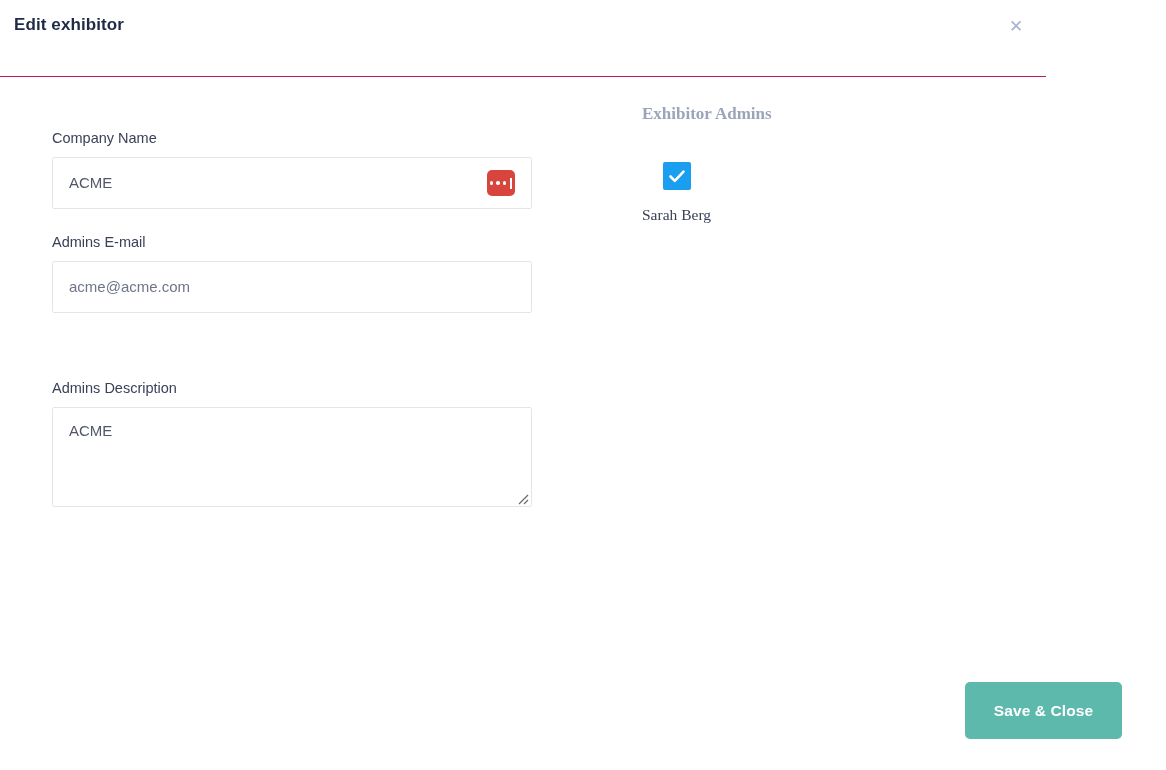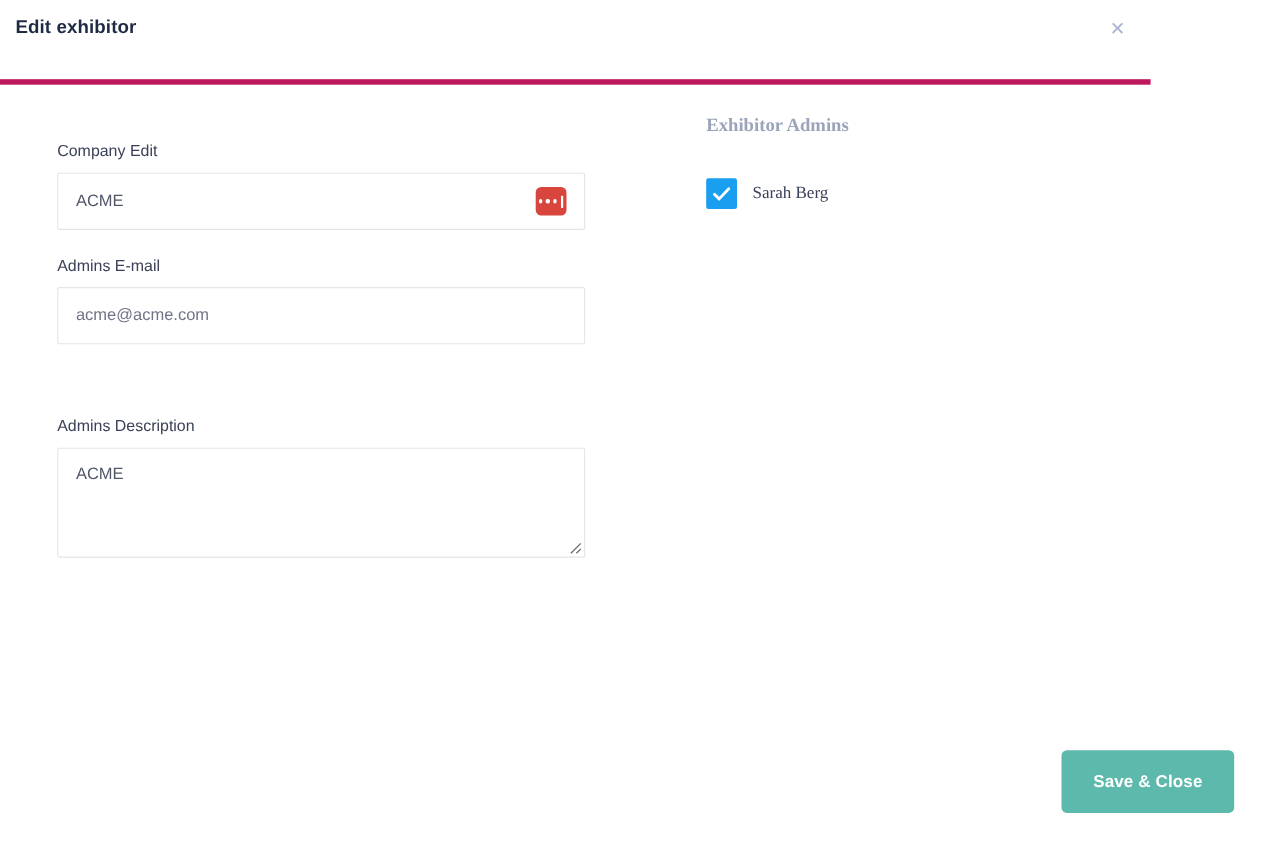--- a/index.html
+++ b/index.html
@@ -16,21 +16,21 @@
     overflow: hidden;
     position: relative;
   }
 
   
   .modal-header {
     position: absolute;
     top: 0; left: 0;
     width: 1046px;
     height: 77px;
-    border-bottom: 5px solid #be185d;
+    border-bottom: 1px solid #be185d;
     background: #ffffff;
   }
   .modal-title {
     position: absolute;
     left: 14px;
     top: 14px;
     font-size: 17px;
     font-weight: 700;
     letter-spacing: 0.1px;
     color: #1f2a44;
@@ -167,20 +167,21 @@
     cursor: nwse-resize;
   }
 
   
   .check-row {
     display: flex;
     align-items: center;
     gap: 14px;
     cursor: pointer;
     width: max-content;
+    flex-direction: column;
   }
   .checkbox {
     width: 28px;
     height: 28px;
     background: #1a9ef0;
     border-radius: 2px;
     flex: 0 0 auto;
     display: flex;
     align-items: center;
     justify-content: center;
@@ -218,21 +219,21 @@
   <button class="close-button">✕</button>
 </div>
 
 <div class="modal-body">
 
   <div class="col-left">
 
 
     <div style="height:25px"></div>
 
-    <div class="field-label">Company Edit</div>
+    <div class="field-label">Company Name</div>
     <div style="height:9px"></div>
     <div class="text-input">
       <span class="value" title="Company Name">ACME</span>
       <span class="masked-badge">
         <i></i>
         <i></i>
         <i></i>
         <span class="caret"></span>
       </span>
     </div>

